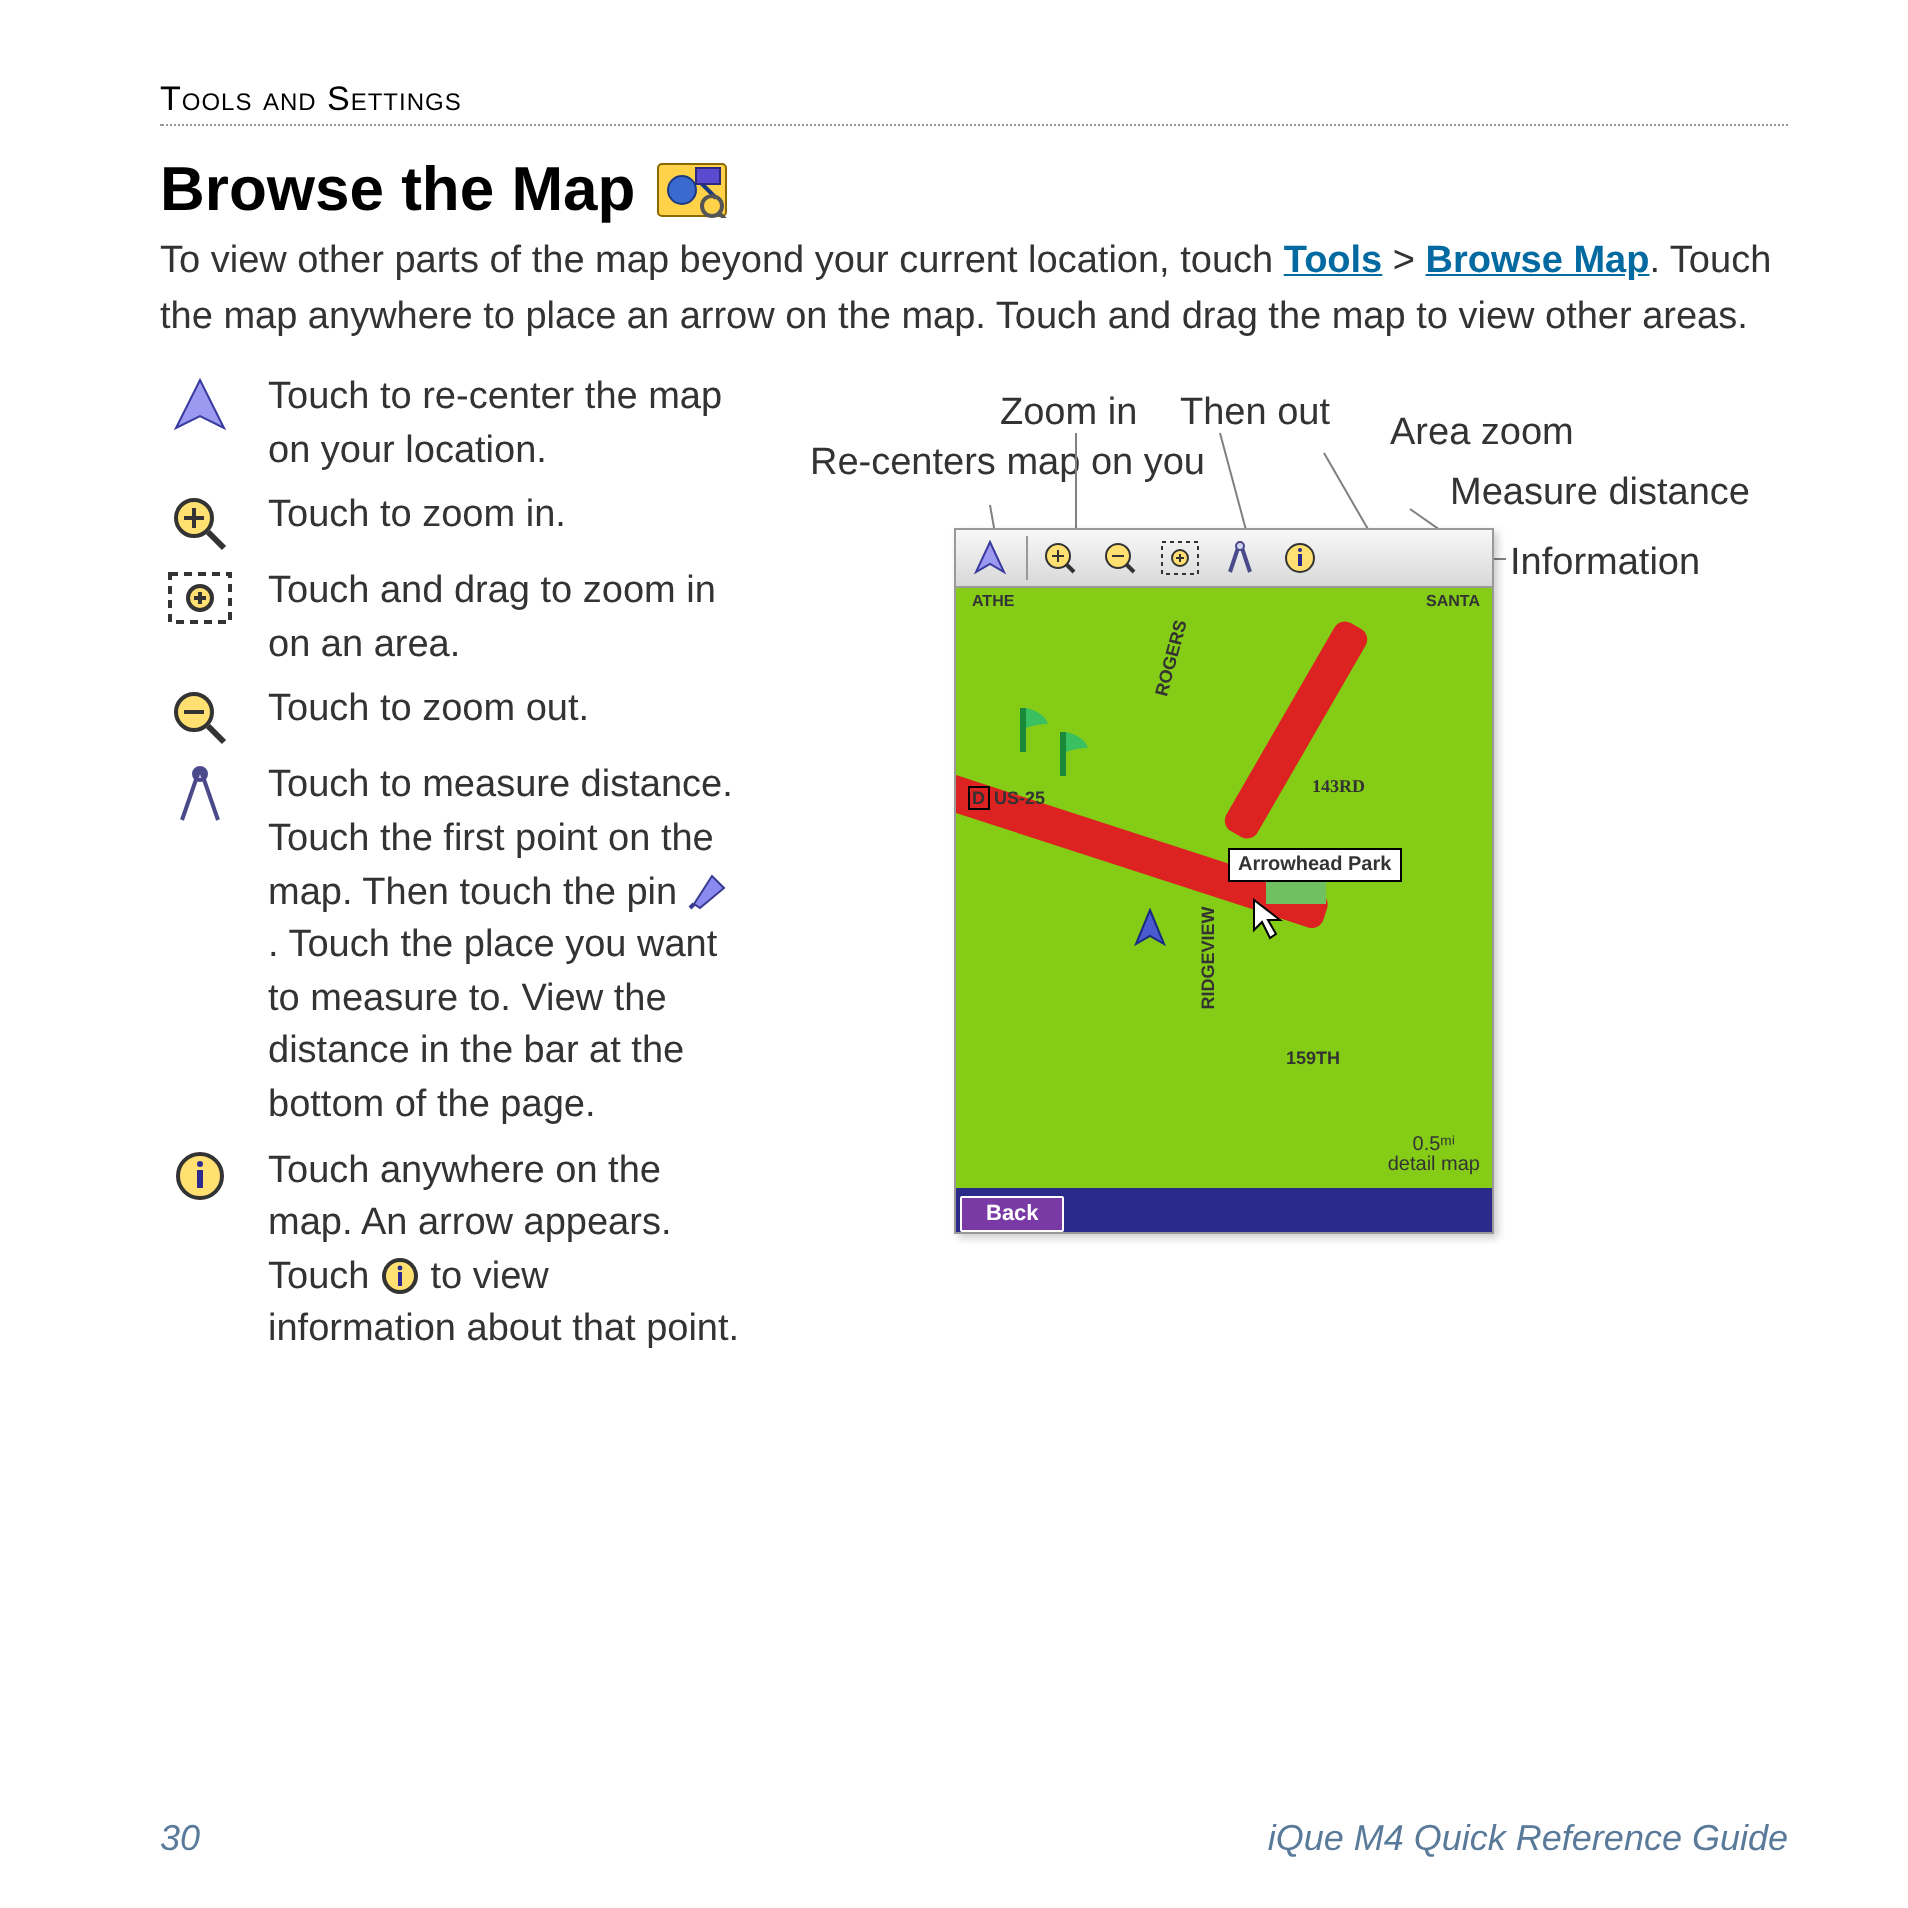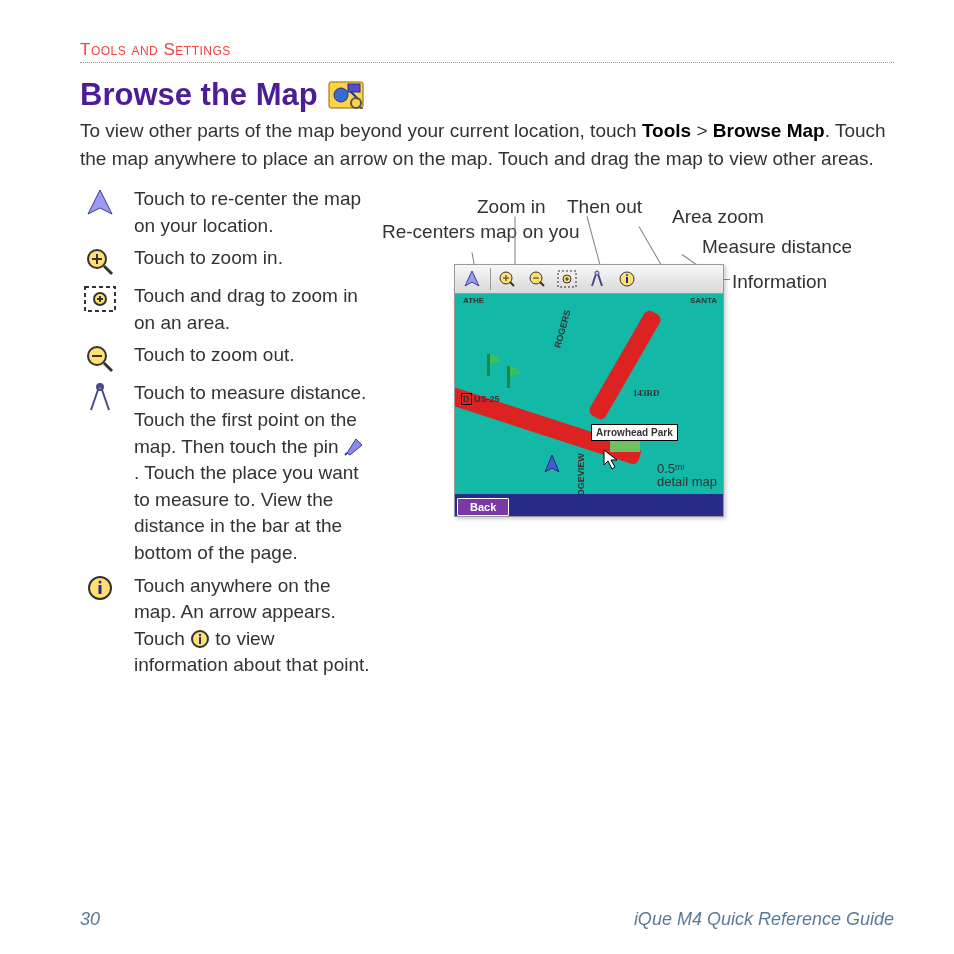--- a/index.html
+++ b/index.html
@@ -11,51 +11,51 @@
   }
   .page {
     width: 954px;
     height: 954px;
     box-sizing: border-box;
     padding: 40px 60px 0 80px;
     position: relative;
   }
   .section-header {
     font-variant: small-caps;
-    color: #ef4444;
+    color: #000000;
     font-size: 17px;
     letter-spacing: 0.5px;
     border-bottom: 1px dotted #999;
     padding-bottom: 2px;
     margin-bottom: 14px;
   }
   h1 {
-    color: #4c1d95;
+    color: #000000;
     font-size: 31px;
     font-weight: bold;
     margin: 0 0 4px 0;
     display: flex;
     align-items: center;
     gap: 10px;
   }
   .title-icon {
     width: 36px; height: 28px; display: inline-block;
   }
   .intro {
     line-height: 1.45;
     margin-bottom: 14px;
   }
-  .bold-blue { color: #000000; font-weight: bold; }
+  .bold-blue { color: #0369a1; font-weight: bold; text-decoration: underline; }
   .columns { display: flex; gap: 12px; }
   .left-col { width: 290px; }
   .item { display: flex; align-items: flex-start; gap: 14px; margin-bottom: 6px; }
   .item .icon-cell { width: 40px; flex-shrink: 0; display:flex; justify-content:center; padding-top:2px;}
   .item .text { line-height: 1.4; }
   .inline-icon svg { vertical-align: -4px; }
-  .right-col { flex: 1; position: relative; }
+  .right-col { flex: 1; position: relative; margin-left: 23px; }
   .callout { position: absolute; font-size: 19px; color: #333; white-space: nowrap; }
   .screenshot {
     width: 268px;
     border: 1px solid #999;
     box-shadow: 2px 2px 4px rgba(0,0,0,0.2);
     position: absolute;
     left: 72px;
     top: 78px;
     background: #f0f0e0;
   }
@@ -66,22 +66,22 @@
     display: flex;
     align-items: center;
     padding: 0 3px;
   }
   .toolbar .tb-btn {
     width: 28px; height: 24px; display:flex; align-items:center; justify-content:center;
     margin-right: 2px;
   }
   .toolbar .divider { width:1px; height:22px; background:#999; margin:0 2px;}
   .map-body {
-    height: 200px;
-    background: #14b8a6;
+    height: 300px;
+    background: #84cc16;
     position: relative;
     overflow: hidden;
   }
   .road-red { position:absolute; width:220px; height:18px; background:#d22; top:120px; left:-30px; transform:rotate(18deg); border-radius:6px;}
   .road-red2 { position:absolute; width:120px; height:18px; background:#d22; top:62px; left:110px; transform:rotate(-60deg); border-radius:6px;}
   .road-label { position:absolute; font-weight:bold; font-size:10px; }
   .tooltip-box { position:absolute; left:136px; top:130px; background:#fff; border:1px solid #000; font-size:10px; padding:2px 4px; font-weight:bold;}
   .back-bar { height:22px; background:#2a2a8a; display:flex; align-items:flex-end;}
   .back-btn { background:#7a3aa5; color:#fff; font-size:11px; font-weight:bold; padding:2px 12px; margin-left:2px; border:1px solid #fff; border-radius:1px;}
   .callout-line { position:absolute; background:#808080; height:1px; transform-origin:left center;}
@@ -90,21 +90,21 @@
     bottom: 24px;
     left: 80px;
     right: 60px;
     display: flex;
     justify-content: space-between;
     color: #5a7a9a;
     font-style: italic;
     font-size: 18px;
     border-top: 0;
   }
-  .scale-text{position:absolute; right:6px; bottom:6px; font-size:13px; text-align:left; line-height:1;}
+  .scale-text{position:absolute; right:6px; bottom:6px; font-size:10px; text-align:center; line-height:1;}
   .cursor{position:absolute; left:148px; top:155px;}
   .green-park{position:absolute; left:155px; top:140px; width:30px; height:18px; background:#6fc060;}
 </style>
 </head>
 <body>
 
 <div class="page">
   <div class="section-header">Tools and Settings</div>
 
   <h1>

